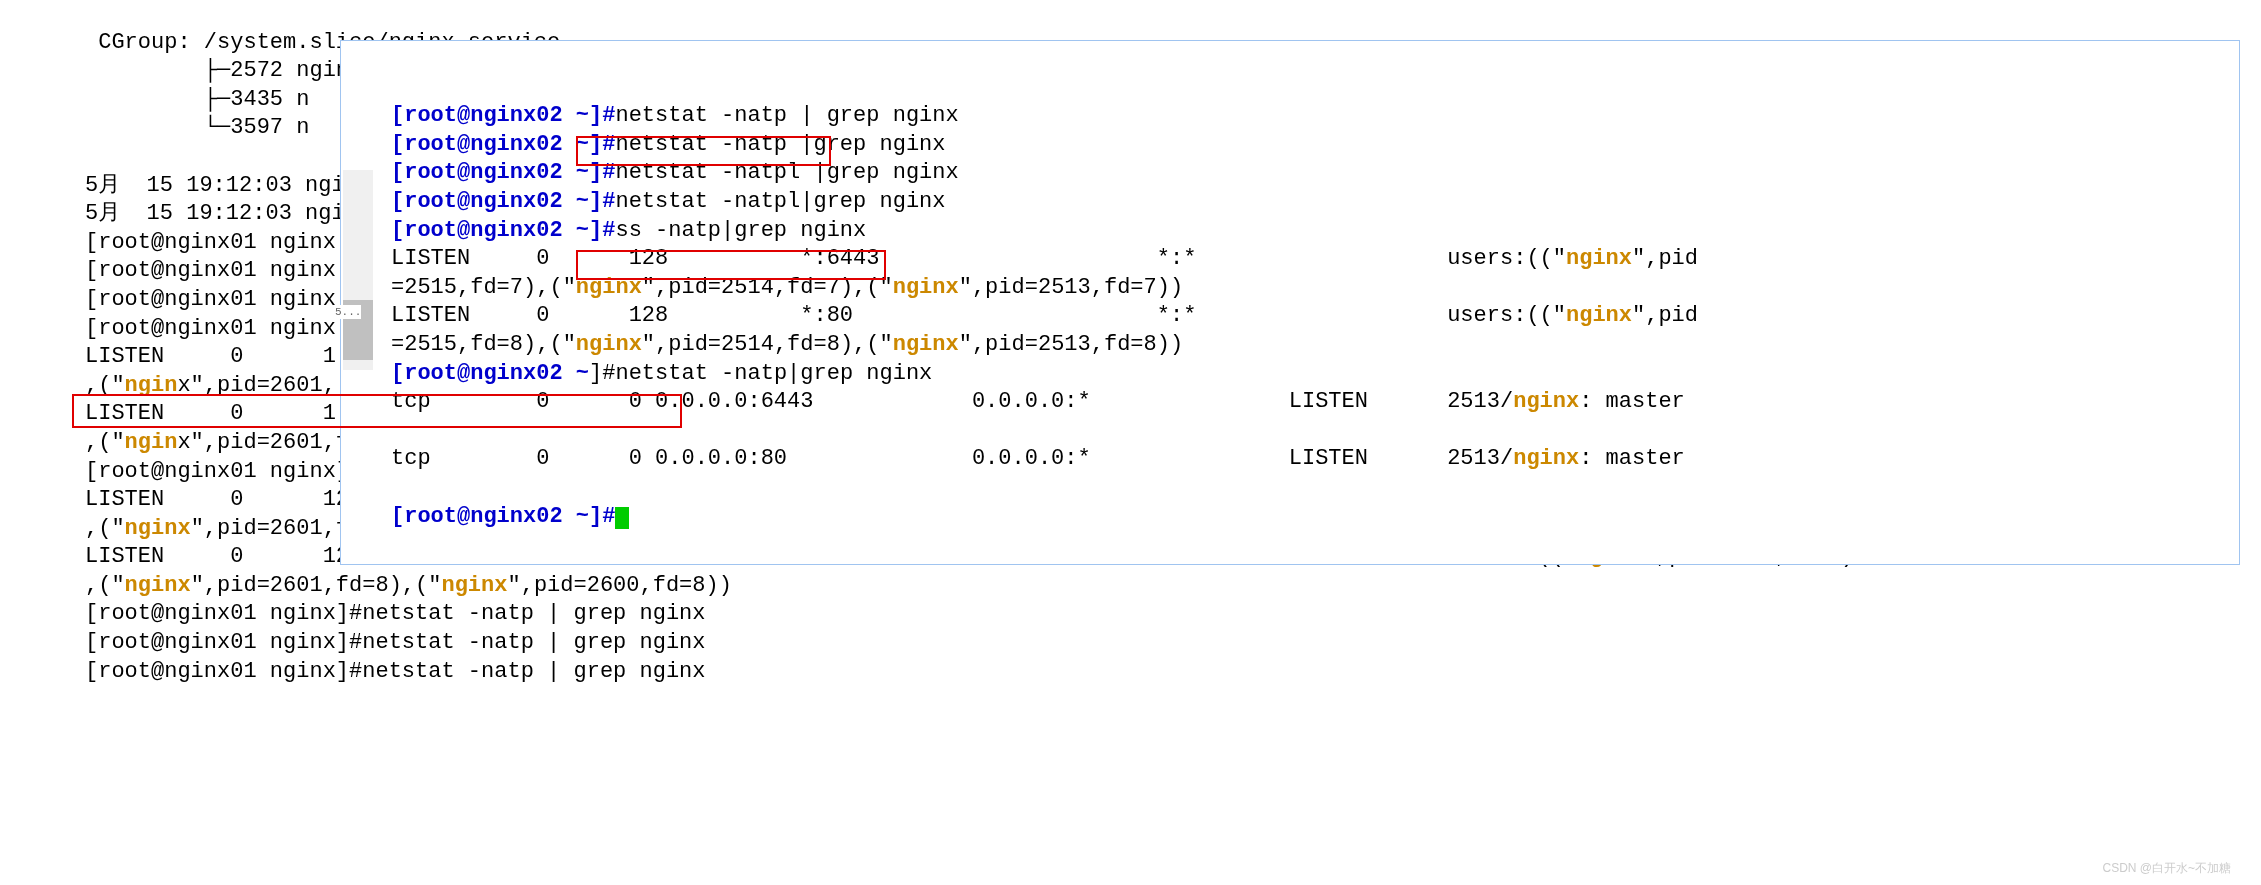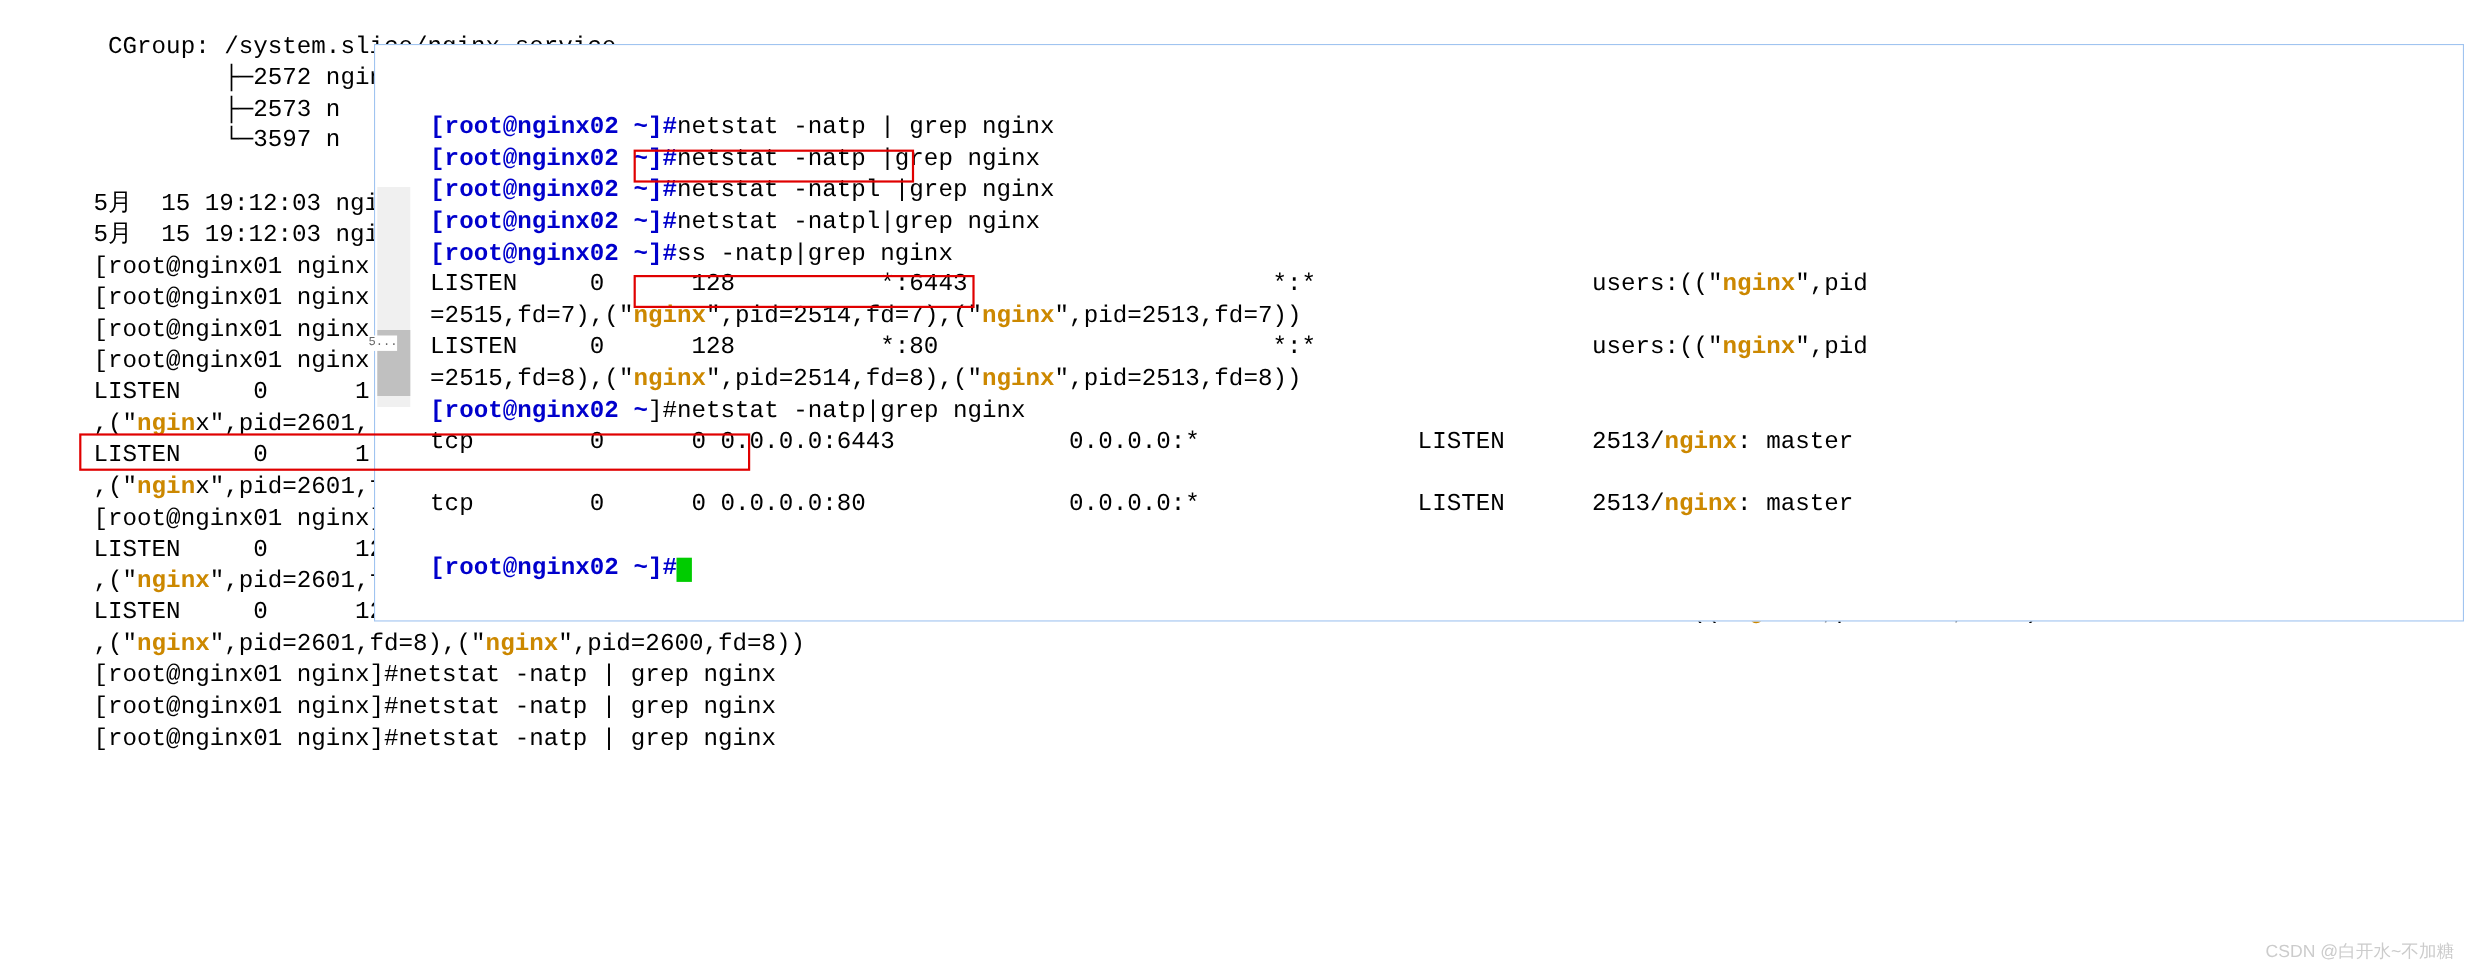--- a/index.html
+++ b/index.html
@@ -74,35 +74,35 @@
       color: #00cc00;
       display: inline-block;
       width: 14px;
       height: 22px;
       vertical-align: text-bottom;
     }
     .watermark {
       position: absolute;
       right: 30px;
       bottom: 8px;
-      font-size: 16px;
+      font-size: 12px;
       color: #cccccc;
       font-family: sans-serif;
       white-space: nowrap;
     }
   </style>
 </head>
 <body>
 
 
 
 <div class="bg-terminal">
 <span> CGroup: /system.slice/nginx.service</span>
 <span>         ├─2572 nginx: master process /usr/sbin/nginx -c /etc/nginx/nginx.conf</span>
-<span>         ├─2573 n</span>
+<span>         ├─3435 n</span>
 <span>         └─3597 n</span>
 <span></span>
 <span>5月  15 19:12:03 ngi</span>
 <span>5月  15 19:12:03 ngi</span>
 <span class="bold">[root@nginx01 nginx</span>
 <span class="bold">[root@nginx01 nginx</span>
 <span class="bold">[root@nginx01 nginx</span>
 <span class="bold">[root@nginx01 nginx</span>
 <span>LISTEN     0      1</span>
 <span><span>,("</span><span class="orange">ngin</span><span>x",pid=2601,</span></span>

